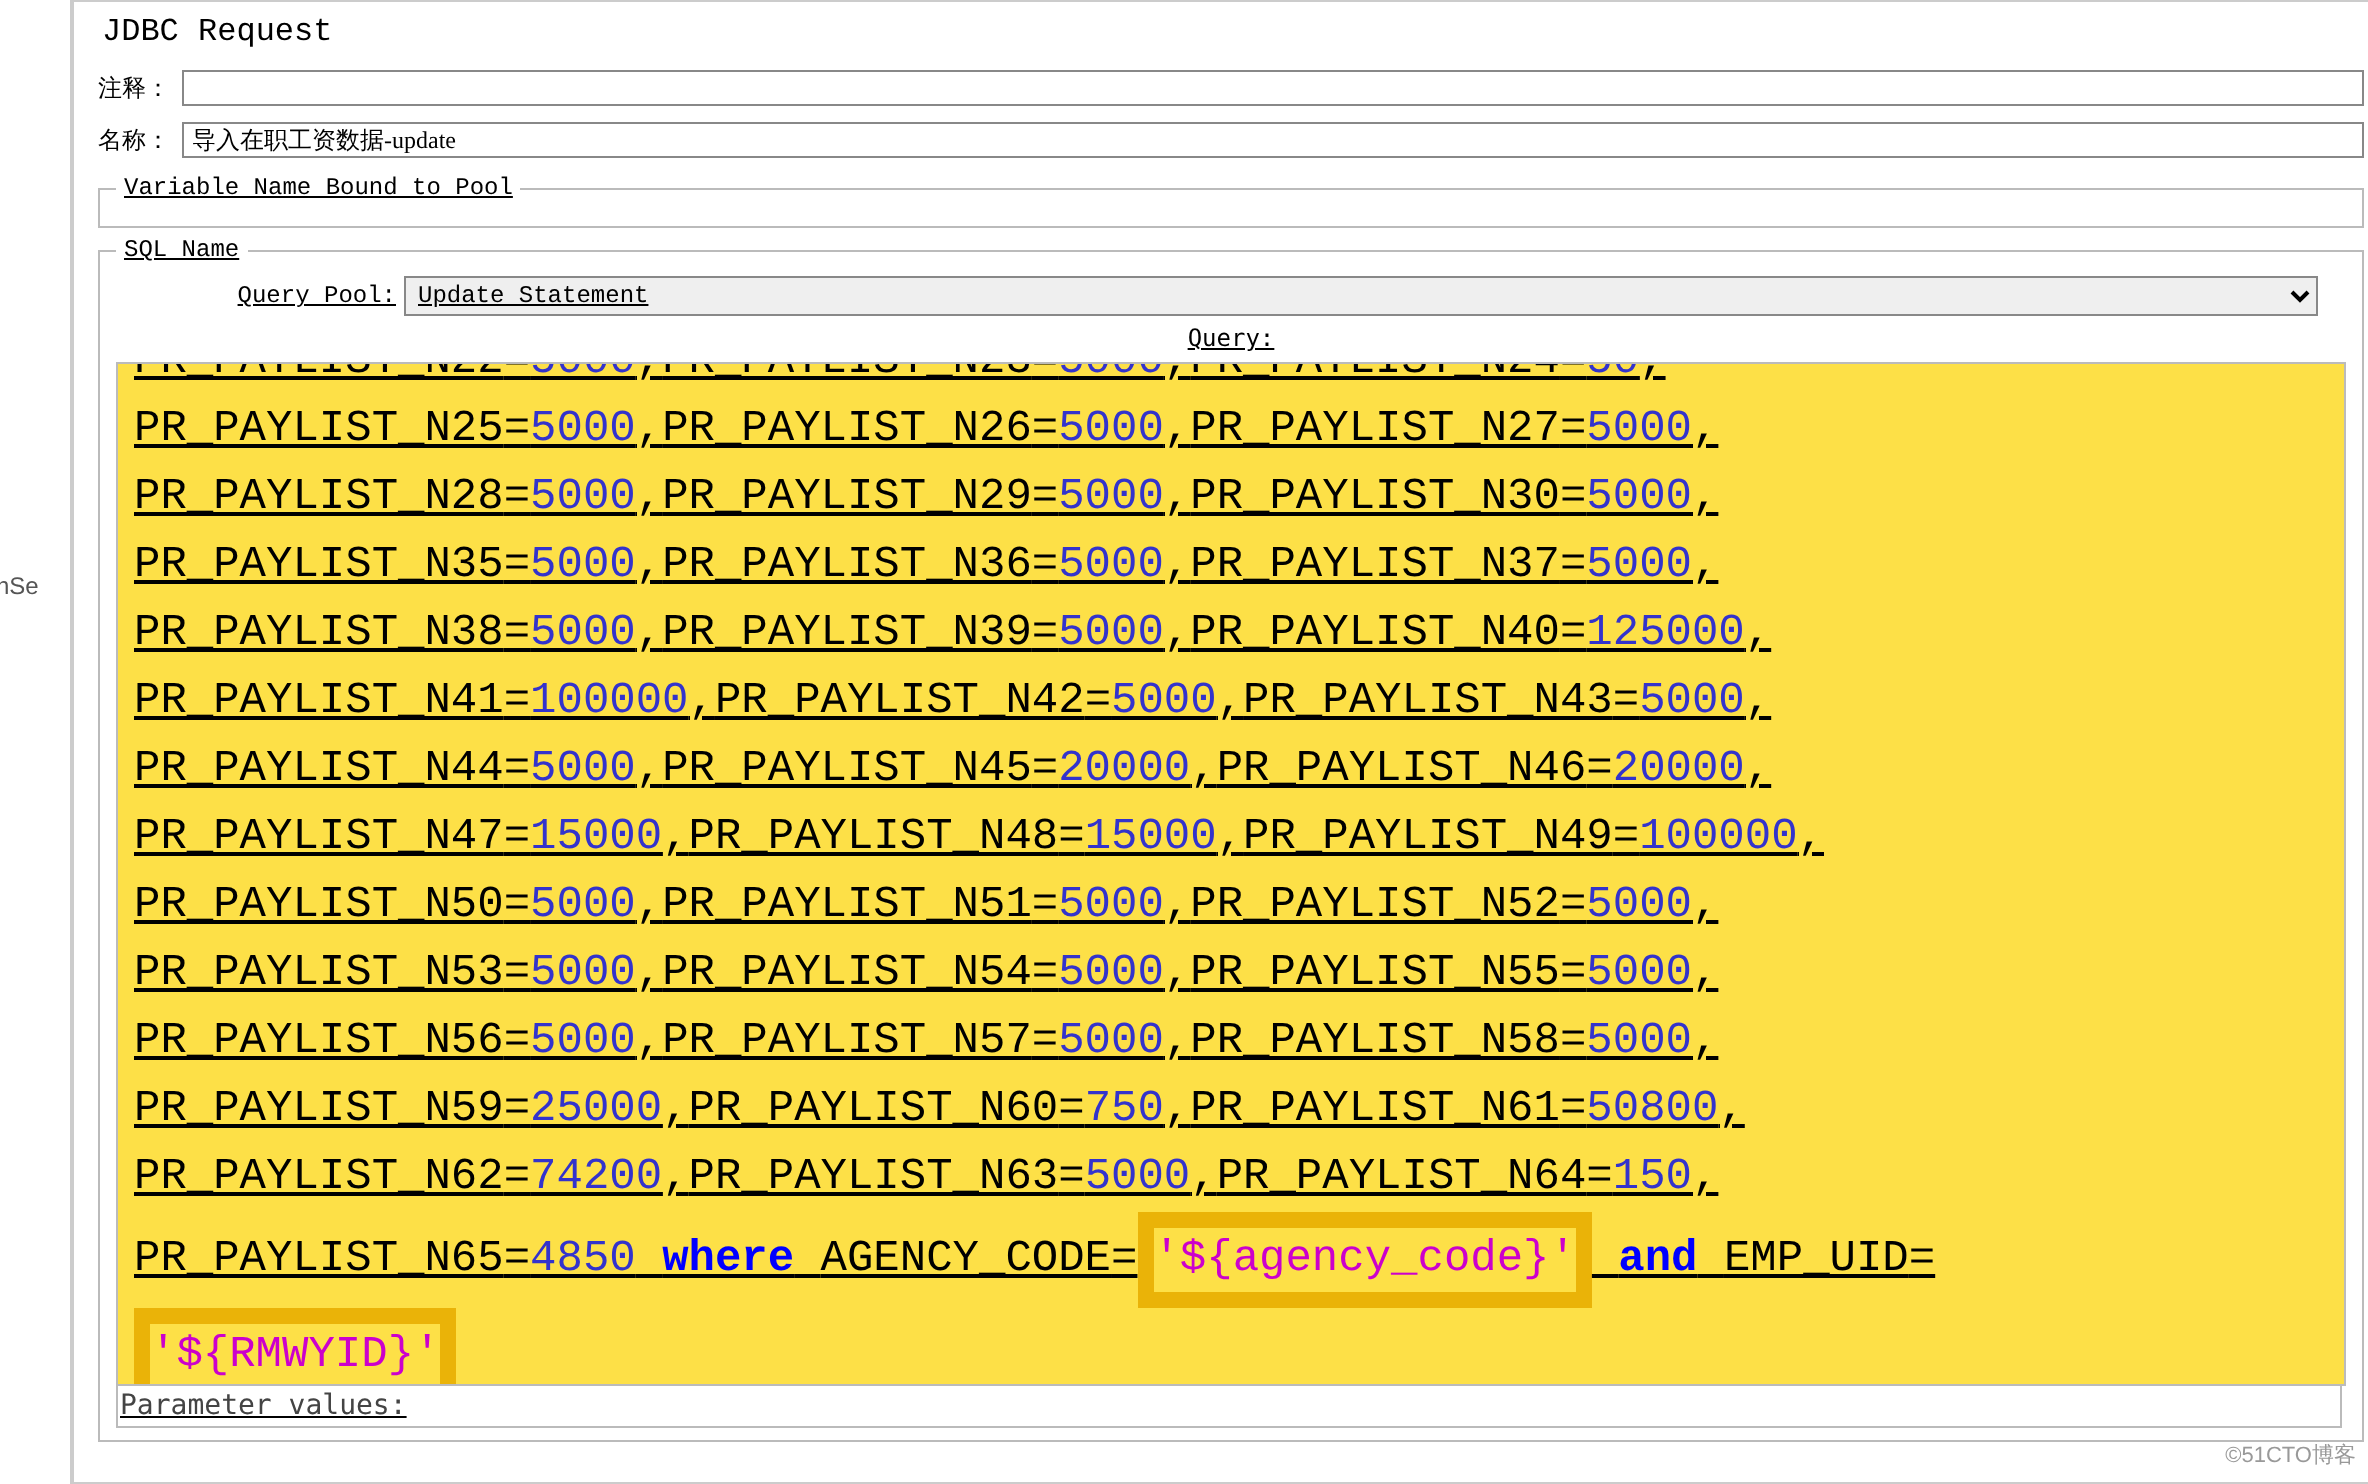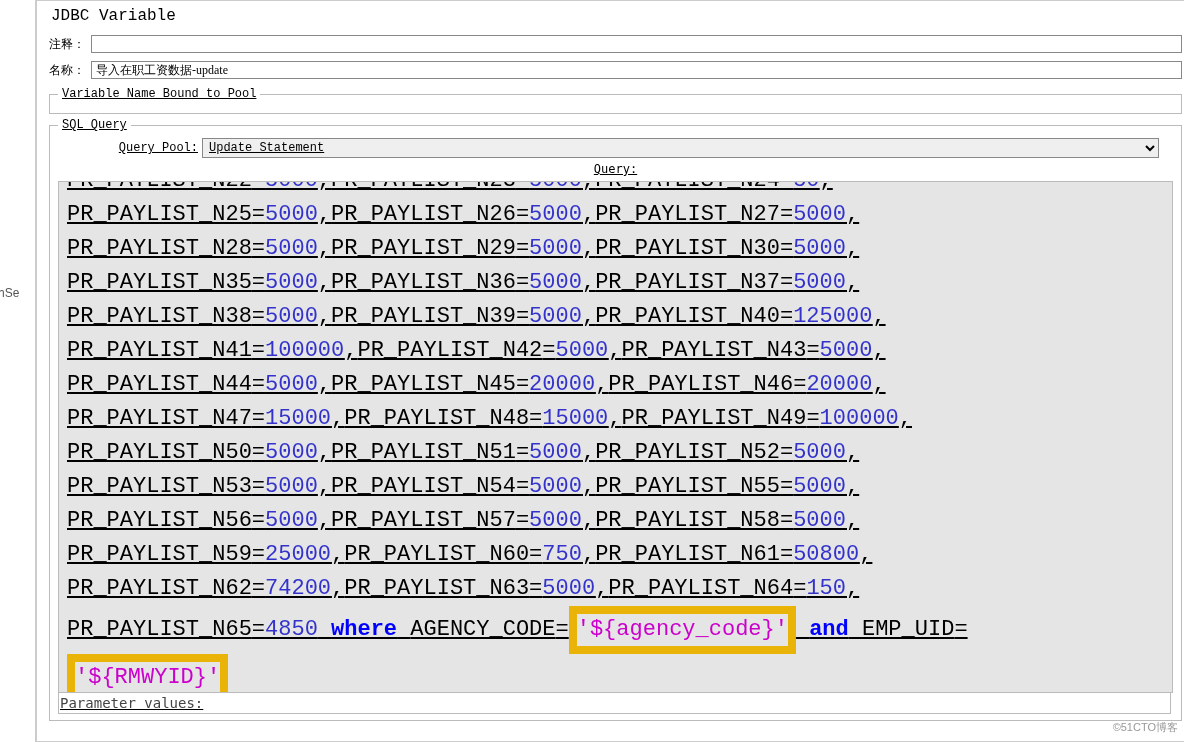--- a/index.html
+++ b/index.html
@@ -132,21 +132,21 @@
     border: 1px solid #bbb;
     border-top: 1px solid #bbb;
     padding: 2px 8px 4px 8px;
     font-family: "Consolas", "Courier New", monospace;
     font-size: 22px;
     line-height: 34px;
     white-space: pre;
     overflow: hidden;
     height: 512px;
     box-sizing: border-box;
-    background: #e5e5e5;
+    background: #fde047;
   }
   .code-area .col-id { color: #000; }
   .code-area .eq { color: #000; }
   .code-area .num { color: #3333cc; }
   .code-area .comma { color: #000; }
   .code-area .kw { color: #0000ff; font-weight: bold; }
   .code-area .str { color: #cc00cc; }
   .redbox {
     border: 8px solid #eab308;
     padding: 0 0;
@@ -172,38 +172,38 @@
   }
 </style>
 </head>
 <body>
 
 <div class="left-strip">
   <span class="cut">chSe</span>
 </div>
 
 <div class="panel">
-  <div class="title">JDBC Variable</div>
+  <div class="title">JDBC Request</div>
 
   <div class="form-row">
     <span class="lbl">注释：</span>
     <input class="txt" type="text" value="" style="">
   </div>
 
   <div class="form-row">
     <span class="lbl">名称：</span>
     <input class="txt" type="text" value="导入在职工资数据-update" style="">
   </div>
 
   <fieldset>
     <legend>Variable Name Bound to Pool</legend>
   </fieldset>
 
   <fieldset class="sqlquery">
-    <legend>SQL Query</legend>
+    <legend>SQL Name</legend>
 
     <div class="qtype-row">
       <span class="qlbl">Query Pool:</span>
       <select>
         <option>Update Statement</option>
       </select>
     </div>
 
     <div class="query-label">Query:</div>
 

